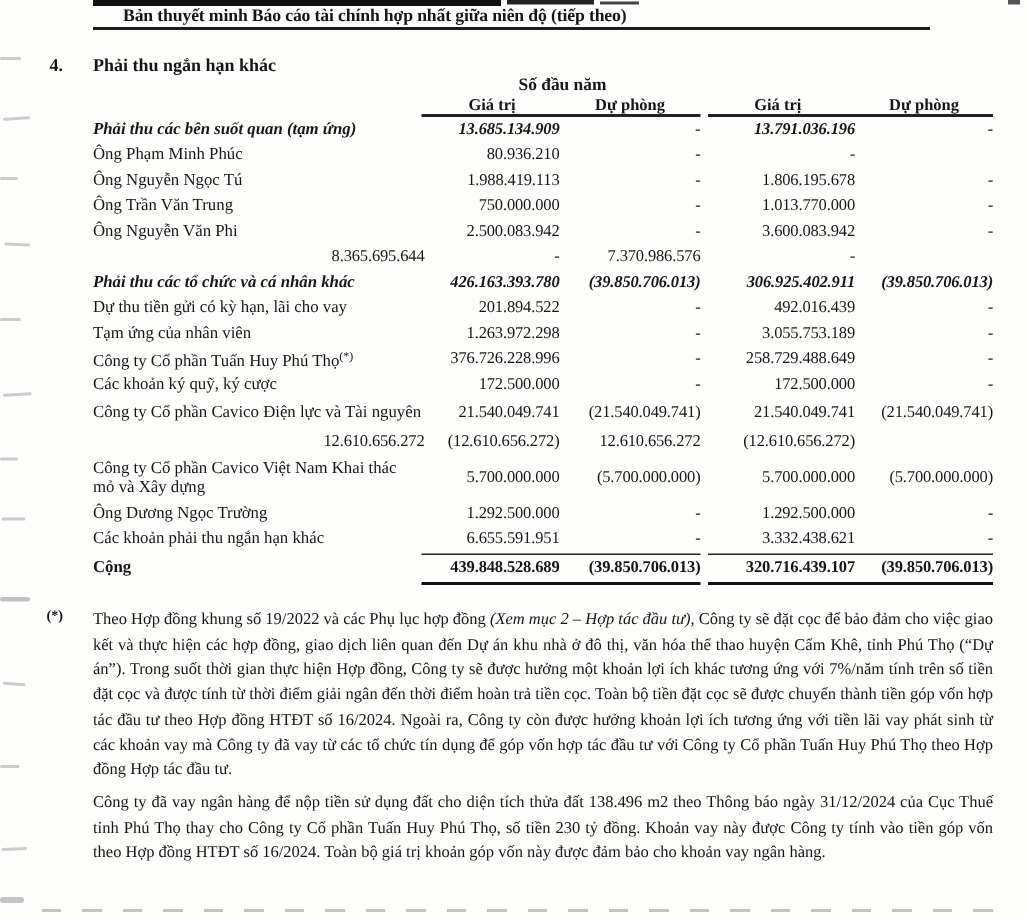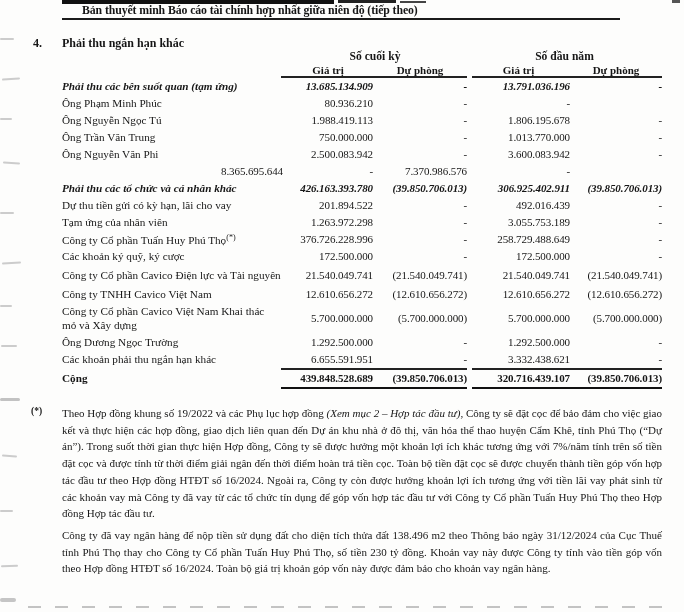--- a/index.html
+++ b/index.html
@@ -72,21 +72,20 @@
 
   <div id="doc-title">Bản thuyết minh Báo cáo tài chính hợp nhất giữa niên độ (tiếp theo)</div>
   <div id="title-rule"></div>
 
   <div id="sec-num">4.</div>
   <div id="sec-title">Phải thu ngắn hạn khác</div>
 
   <div id="tbl">
     <div class="ghead">
       <div class="g"></div>
-      <div class="g">Số cuối kỳ</div>
       <div class="g">Số đầu năm</div>
     </div>
     <div class="shead">
       <div class="s"></div>
       <div class="s">Giá trị</div>
       <div class="s">Dự phòng</div>
       <div class="s">Giá trị</div>
       <div class="s">Dự phòng</div>
     </div>
     <div class="rulerow">
@@ -171,21 +170,20 @@
       <div class="c num">-</div>
     </div>
     <div class="trow two">
       <div class="c lbl">Công ty Cổ phần Cavico Điện lực và Tài nguyên</div>
       <div class="c num">21.540.049.741</div>
       <div class="c num">(21.540.049.741)</div>
       <div class="c num">21.540.049.741</div>
       <div class="c num">(21.540.049.741)</div>
     </div>
     <div class="trow">
-      <div class="c lbl">Công ty TNHH Cavico Việt Nam</div>
       <div class="c num">12.610.656.272</div>
       <div class="c num">(12.610.656.272)</div>
       <div class="c num">12.610.656.272</div>
       <div class="c num">(12.610.656.272)</div>
     </div>
     <div class="trow two">
       <div class="c lbl">Công ty Cổ phần Cavico Việt Nam Khai thác mỏ và Xây dựng</div>
       <div class="c num">5.700.000.000</div>
       <div class="c num">(5.700.000.000)</div>
       <div class="c num">5.700.000.000</div>

